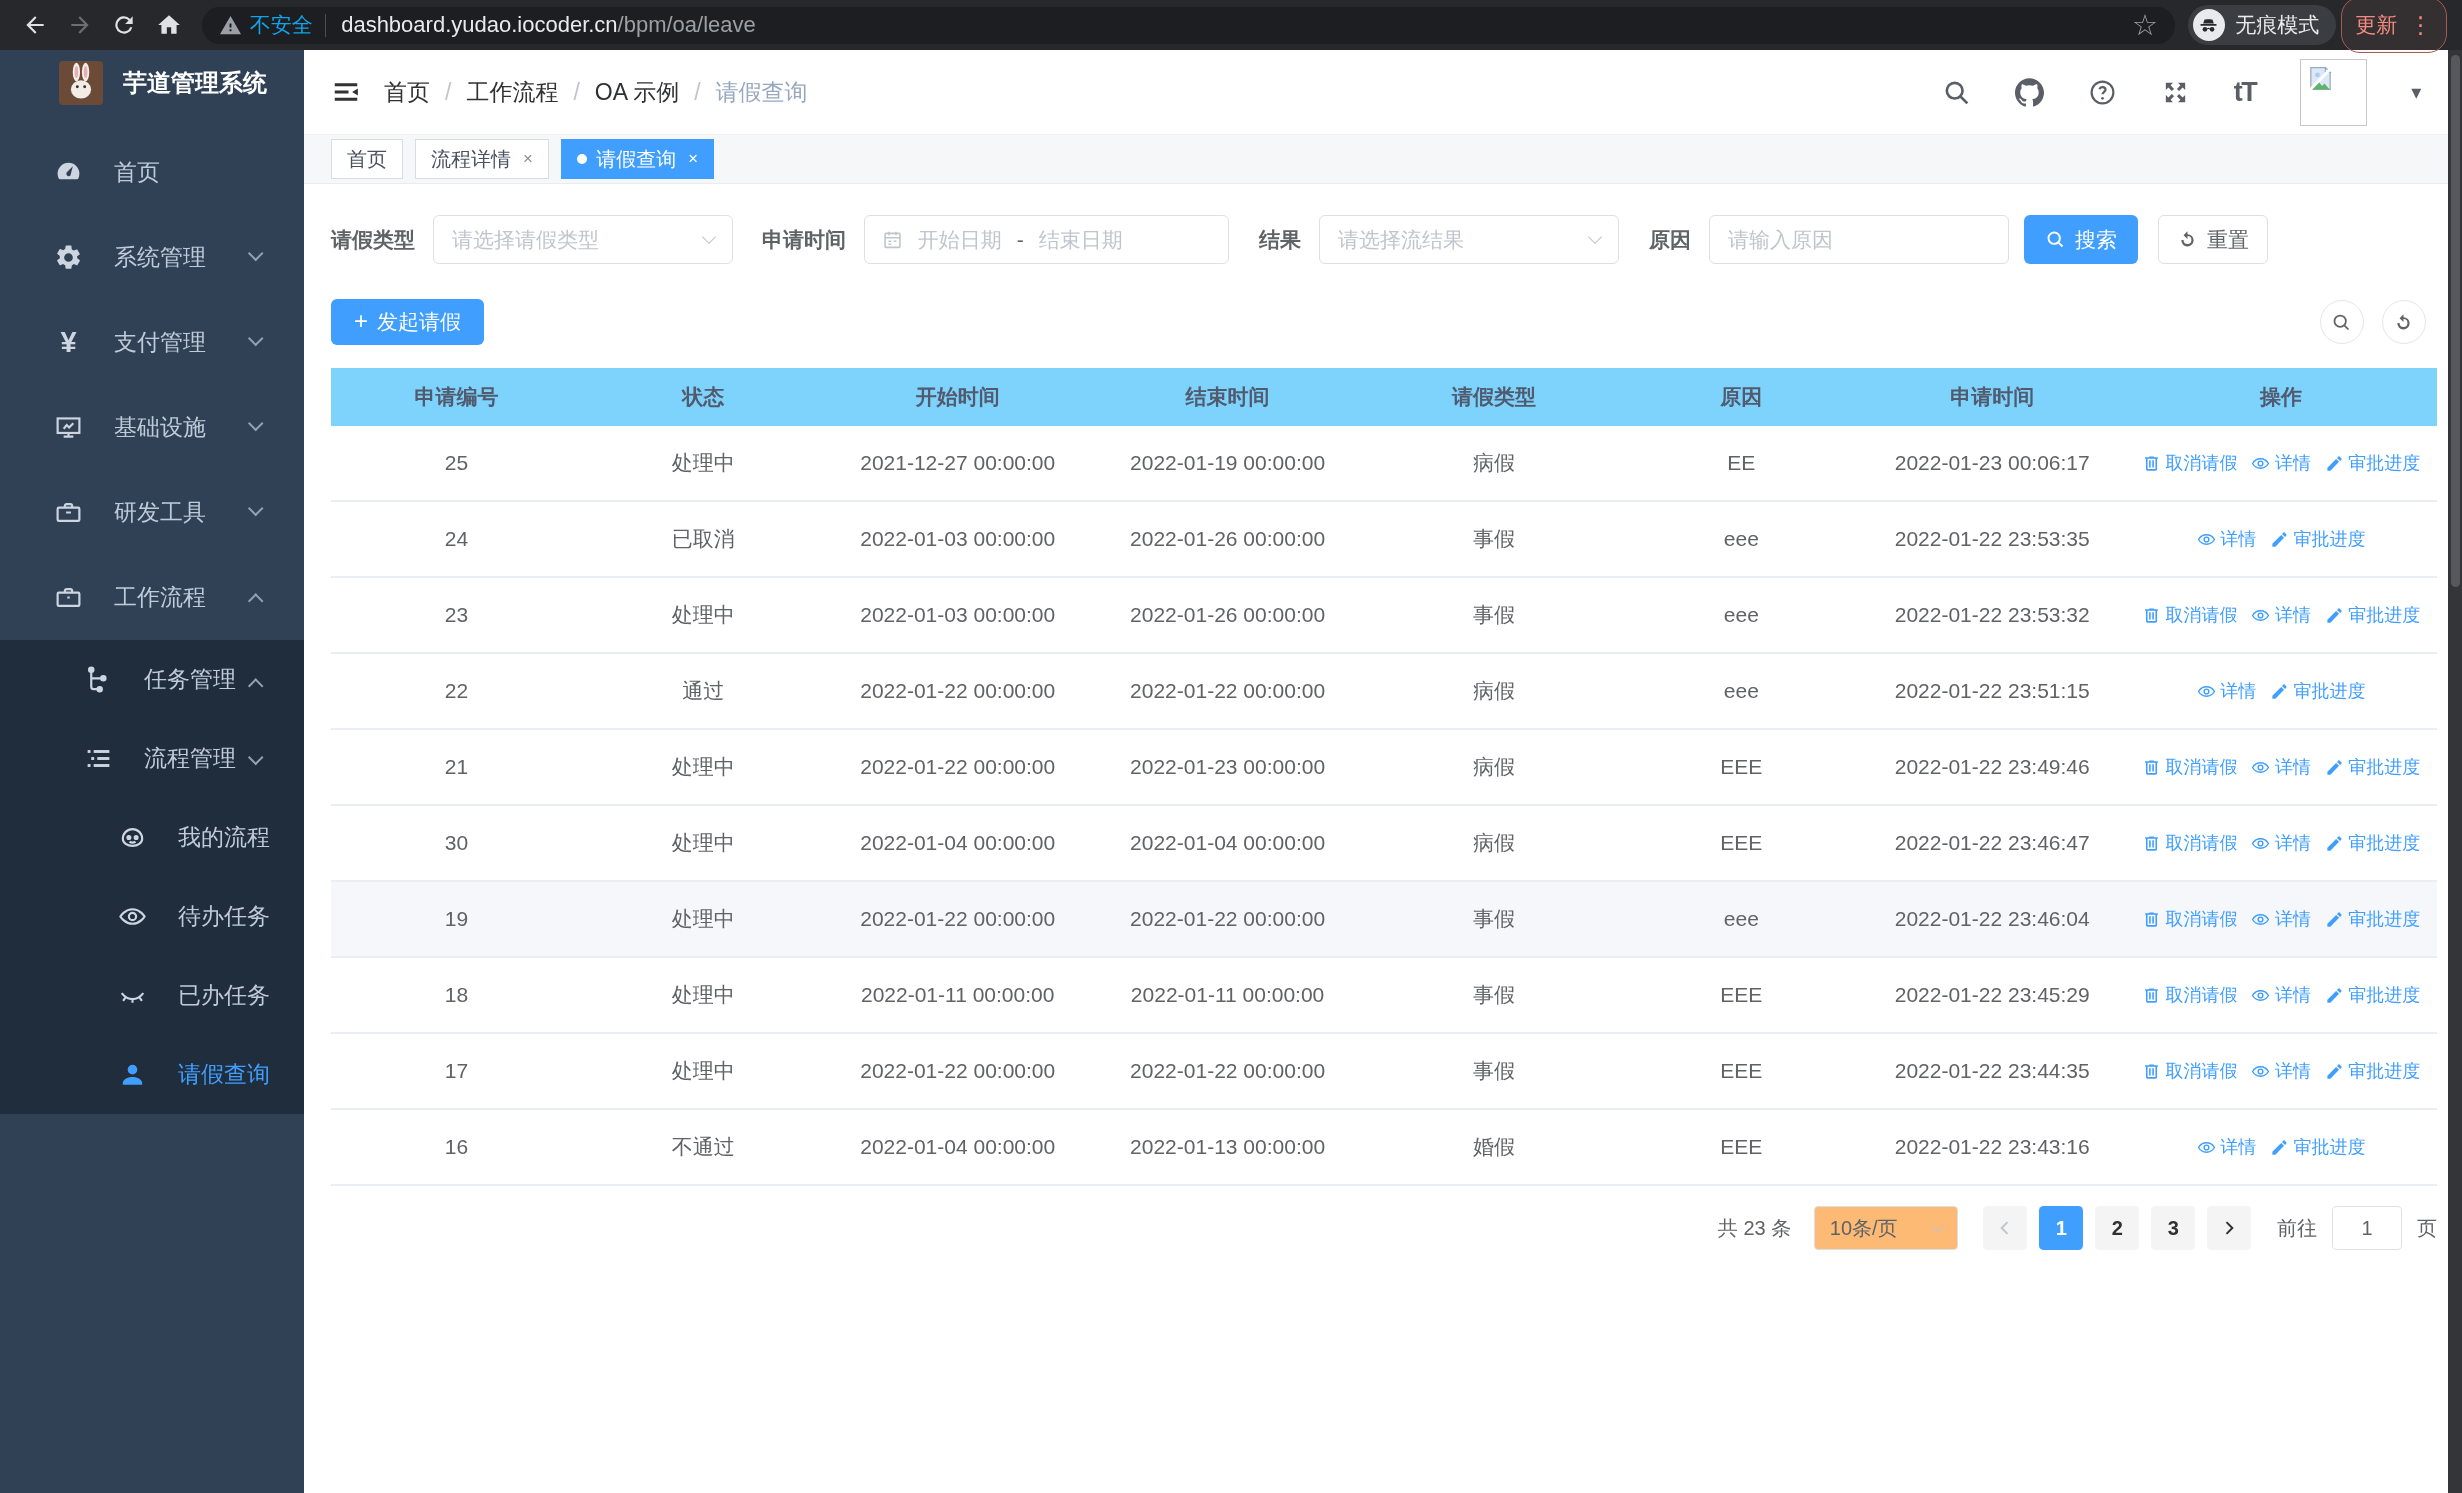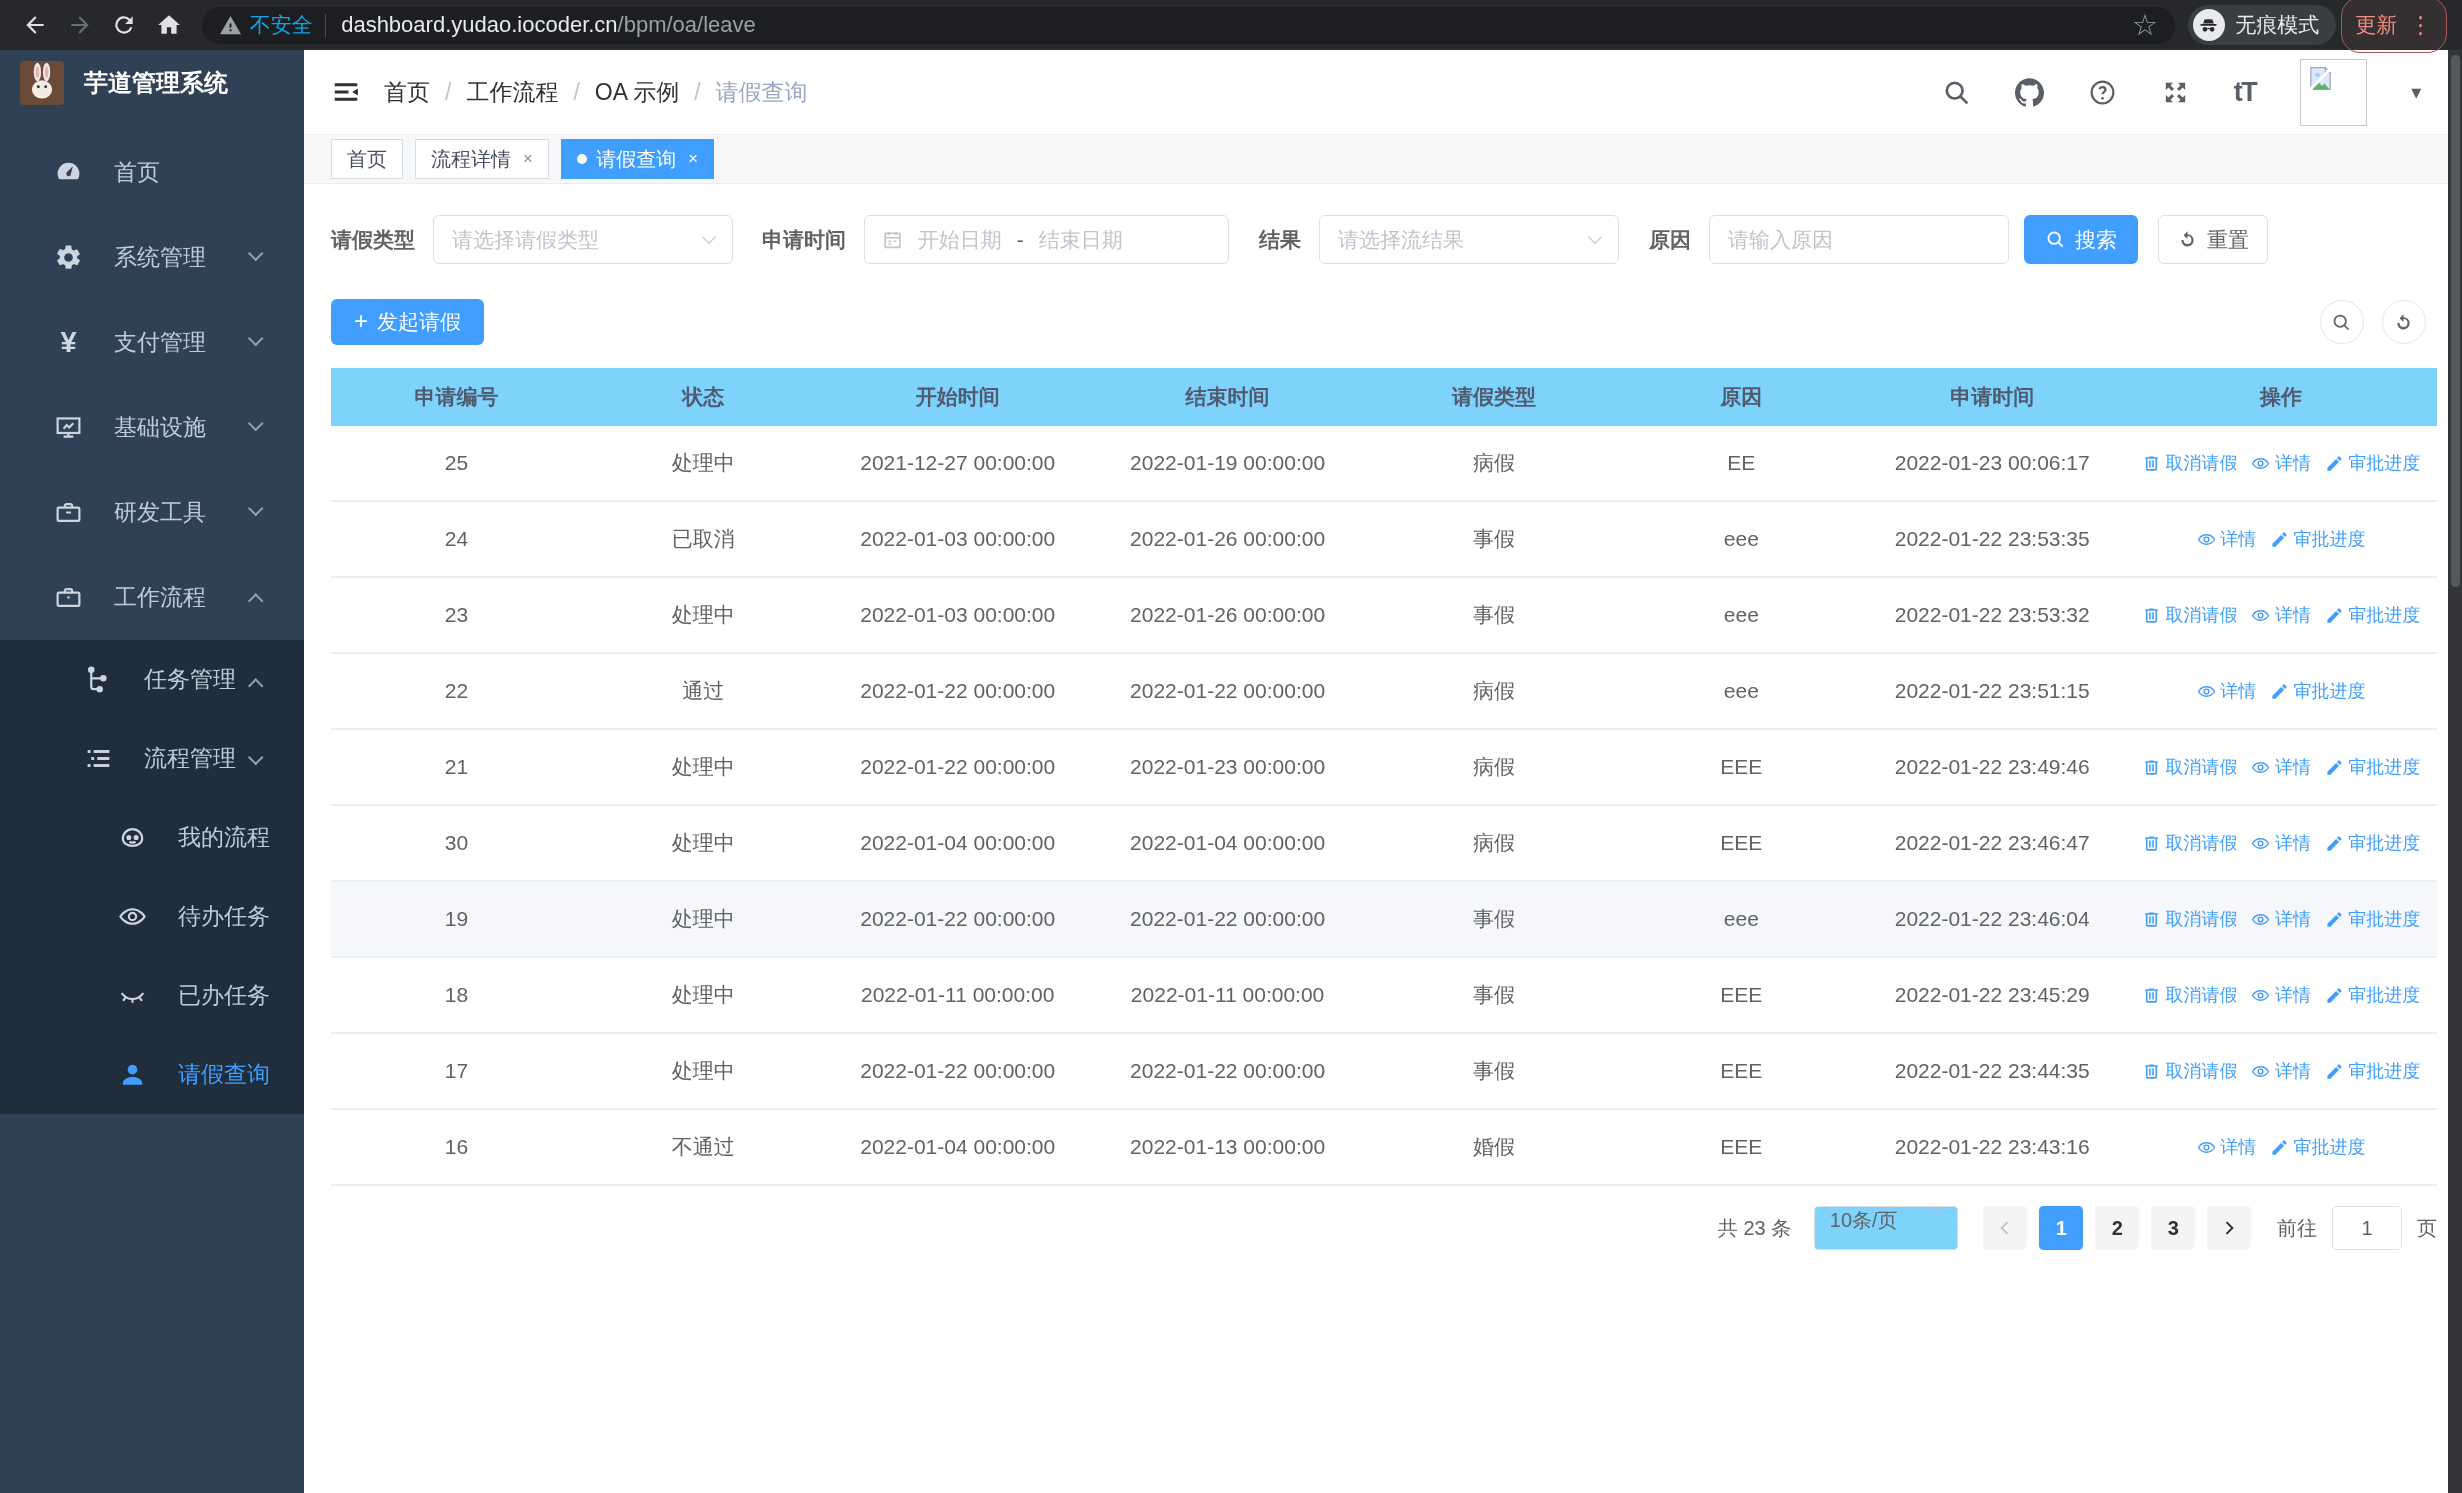--- a/index.html
+++ b/index.html
@@ -29,21 +29,21 @@
           gap:12px;padding:0 13.7px;font-size:21px;background:rgba(242,139,130,.07);flex:none;white-space:nowrap}
   .dots3{font-size:23px;line-height:1}
 
   
   .app{position:absolute;top:50px;left:0;right:0;bottom:0;background:#fff}
   .sbar{position:absolute;top:50px;right:0;bottom:0;width:13.7px;background:#333538;z-index:40}
   .sbar .thumb{position:absolute;top:4.6px;left:2.3px;width:9px;height:532px;border-radius:4.6px;background:#55585c}
 
   
   .sidebar{position:absolute;top:0;left:0;bottom:0;width:304px;background:#304156;overflow:hidden}
-  .logo-row{height:65px;display:flex;align-items:center;gap:20px;padding-left:20px}
+  .logo-row{height:65px;display:flex;align-items:center;gap:20px;padding-left:59px}
   .logo-title{color:#fff;font-size:24px;font-weight:700;white-space:nowrap}
   .menu{margin-top:15px}
   .mi{height:85px;display:flex;align-items:center;color:#bfcbd9;font-size:23px;position:relative;cursor:pointer}
   .mi .ic{width:33px;display:flex;justify-content:center;margin:0 29px 0 52px;color:#cdd5e0;flex:none}
   .mi .ic svg{width:29px;height:29px}
   .chev{position:absolute;right:43px;width:11.4px;height:11.4px;border-right:2.3px solid #94a0b0;border-bottom:2.3px solid #94a0b0}
   .chev.down{transform:rotate(45deg);top:33px}
   .chev.up{transform:rotate(-135deg);top:40px}
   .sub{background:#1f2d3d}
   .sub .mi{height:79px}
@@ -107,22 +107,22 @@
   .c1{width:251px}.c2{width:243px}.c3{width:266px}.c4{width:274px}.c5{width:259px}.c6{width:236px}.c7{width:266px}.c8{width:312px}
   .tr{display:flex;align-items:center;height:76px;border-bottom:2.3px solid #e9edf4;background:#fff}
   .tr.hov{background:#f5f7fa}
   .td{font-size:21px;color:#606266;text-align:center}
   .acts{display:flex;align-items:center;justify-content:center;gap:13.7px}
   .alink{color:#409eff;font-size:18px;display:flex;align-items:center;gap:4.6px;white-space:nowrap;cursor:pointer}
   .alink svg{width:19px;height:19px}
 
   
   .pager{margin-top:20px;width:2106px;display:flex;align-items:center;justify-content:flex-end;gap:15px;font-size:20px;color:#606266}
-  .psel{width:144px;height:44px;border:1.5px solid #dcdfe6;border-radius:4.6px;display:flex;
-        justify-content:space-between;padding:0 15px;color:#606266;background:#7dd3fc;margin-left:7.6px}
+  .psel{width:144px;height:44px;border:1.5px solid #dcdfe6;border-radius:4.6px;display:flex;align-items:center;
+        justify-content:space-between;padding:0 15px;color:#606266;background:#fdba74;margin-left:7.6px}
   .pgroup{display:flex;align-items:center;gap:12px;margin:0 10.6px}
   .pbtn{min-width:44px;height:44px;border-radius:4.6px;background:#f4f4f5;display:flex;align-items:center;justify-content:center;
         font-size:20px;font-weight:700;color:#303133;cursor:pointer}
   .pbtn svg{width:20px;height:20px}
   .pbtn.on{background:#409eff;color:#fff}
   .pbtn.dis{color:#c0c4cc}
   .ginput{width:70px;height:44px;border:1.5px solid #dcdfe6;border-radius:4.6px;display:flex;align-items:center;justify-content:center;color:#606266;background:#fff}
 </style>
 </head>
 <body>

